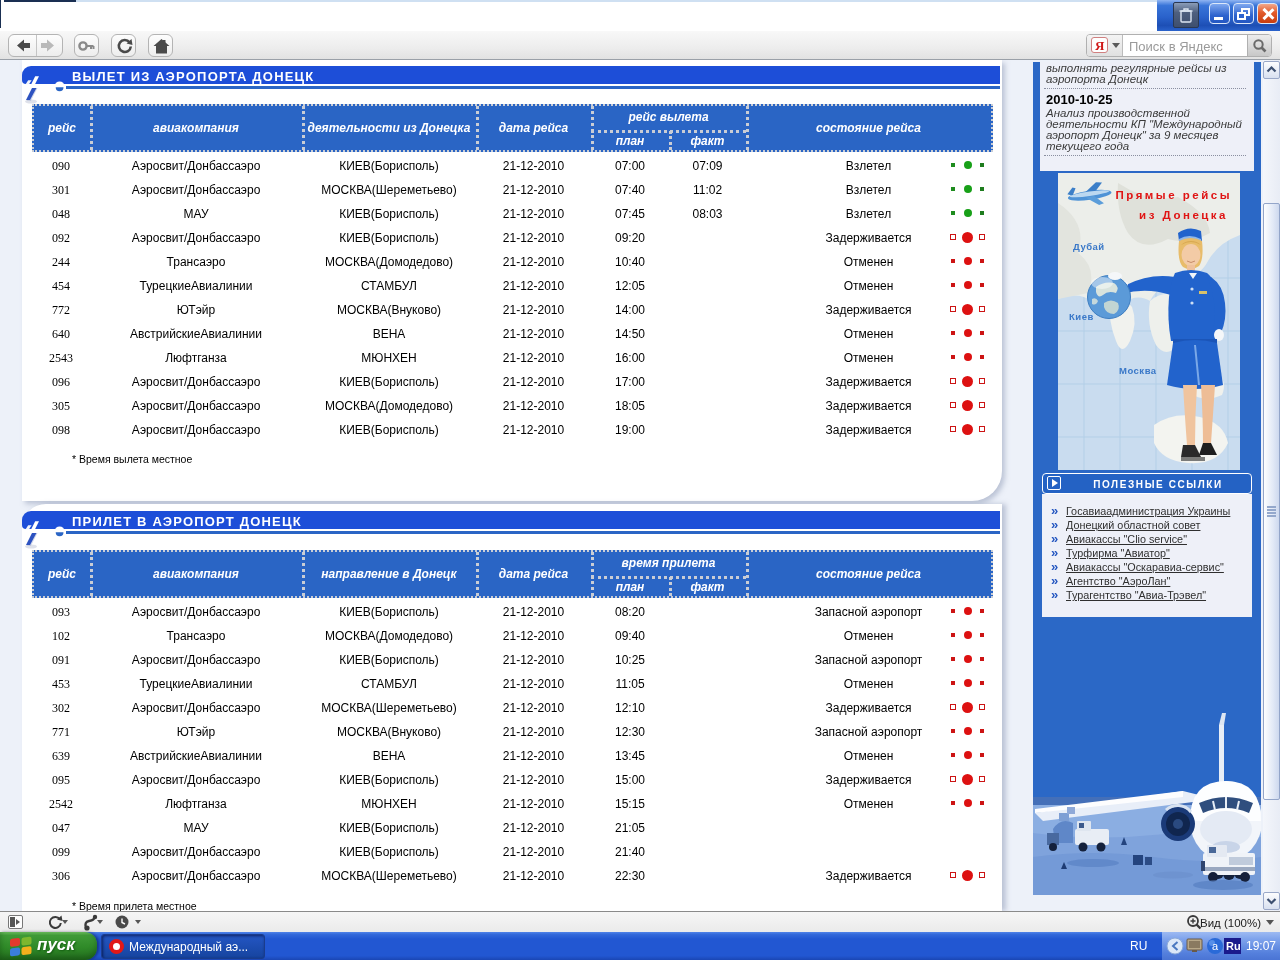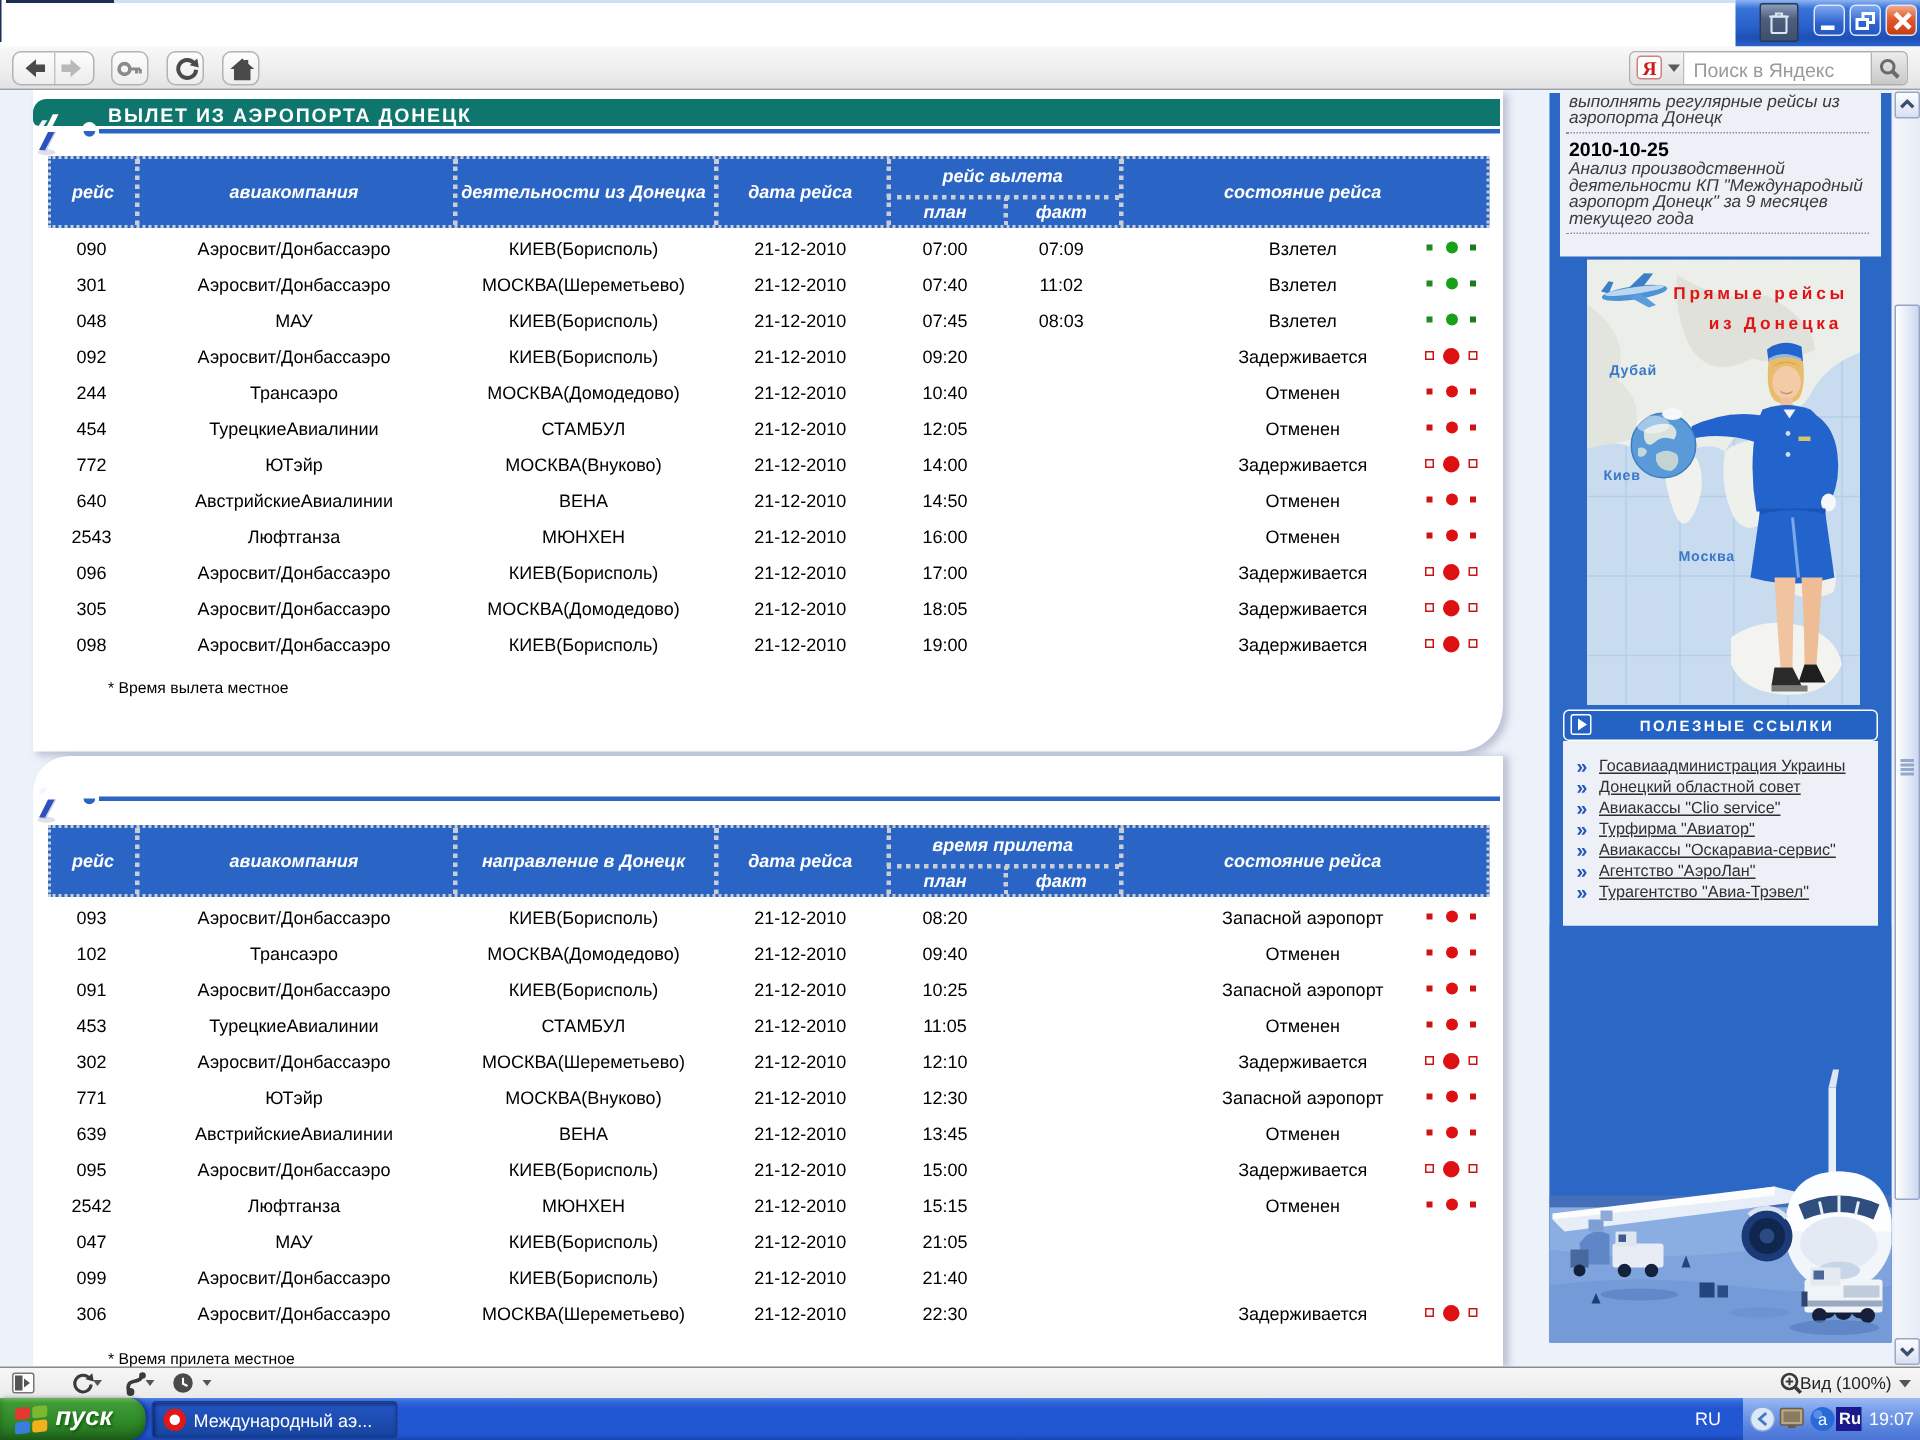--- a/index.html
+++ b/index.html
@@ -8,30 +8,30 @@
 .abs { position:absolute; }
 i { position:absolute; font-style:normal; }
 svg { display:block; }
 
 #viewport { left:0; top:60px; width:1280px; height:851px; background:#edf1f9; }
 .panel { background:#fff; }
 #panel1 { left:22px; top:0px; width:980px; height:441px; border-radius:0 0 30px 0;
   box-shadow:3px 3px 5px rgba(140,152,180,0.5); }
 #panel2 { left:22px; top:444px; width:980px; height:407px; border-radius:24px 0 0 0;
   box-shadow:4px 0px 5px rgba(140,152,180,0.5); }
-.secbar { position:absolute; left:0px; width:978px; height:18px; background:#0f766e; border-radius:9px 0 0 4px; }
+.secbar { position:absolute; left:0px; width:978px; height:18px; background:#1d4ed8; border-radius:9px 0 0 4px; }
 .secbar b { position:absolute; left:50px; top:3px; color:#fff; font-weight:bold; font-size:13px; letter-spacing:1.2px; }
 .secline { position:absolute; left:44px; width:934px; height:2.5px; background:#2a65c5; }
 .thead { position:absolute; left:10px; width:961px; height:48px; background:#2a65c5; border:2px dotted #c9cdd5; }
 .vline { position:absolute; top:0; width:0; border-left:3px dotted #c9cdd5; }
 .hline { position:absolute; height:0; border-top:3px dotted #c9cdd5; }
 .hcell { position:absolute; color:#fff; font-weight:bold; font-style:italic; font-size:12px; text-align:center; }
 .row { position:absolute; left:22px; height:24px; width:961px; font-size:12px; color:#000; }
 .row > div { position:absolute; top:6px; text-align:center; white-space:nowrap; }
-.c0 { left:10px; width:58px; }
+.c0 { left:10px; width:58px;font-family:Liberation Serif, serif; }
 .c1 { left:68px; width:212px; }
 .c2 { left:280px; width:174px; }
 .c3 { left:454px; width:115px; }
 .c4 { left:569px; width:78px; }
 .c5 { left:647px; width:77px; }
 .c6 { left:724px; width:245px; }
 .dots { left:927px; width:48px; top:0 !important; height:24px; }
 .foot { position:absolute; font-size:10.5px; color:#000; }
 
 #sidebar { left:1033px; top:2px; width:228px; height:833px; background:#2b68c6; }
@@ -278,20 +278,23 @@
       <div class="c5"></div>
       <div class="c6">Задерживается</div>
       <div class="dots">
         <i style="left:1px;top:9px;width:6px;height:6px;border:1px solid #cc1414;background:#fff"></i>
         <i style="left:13px;top:7px;width:11px;height:11px;background:#dd1111;border-radius:50%"></i>
         <i style="left:30px;top:9px;width:6px;height:6px;border:1px solid #cc1414;background:#fff"></i>
       </div>
     </div>
 <div class="foot" style="left:72px;top:393px">* Время вылета местное</div>
 <div class="abs panel" id="panel2">
+<div class="secbar" style="top:7px">
+        <b>ПРИЛЕТ В АЭРОПОРТ ДОНЕЦК</b>
+      </div>
 <div class="secline" style="top:27px"></div>
 <svg class="abs" style="left:0px;top:9px" width="52" height="42" viewBox="0 0 52 42">
 <ellipse cx="9" cy="33.5" rx="6" ry="2" fill="#c2c8d8" opacity="0.55"></ellipse>
 <polygon points="11.8,19.5 15.8,19.5 8.8,33 4.8,32.5" fill="#8c9cc8" opacity="0.4"></polygon>
 <polygon points="11,18 15.5,18 8,32 4,32" fill="#2d52c0"></polygon>
 <polygon points="6.2,12.2 9.6,12.2 6.2,17.4 2.8,17.4" fill="#f2f5fb"></polygon>
 <polygon points="13.2,8.2 17,8.2 12.4,17.4 8.6,17.4" fill="#fff"></polygon>
 <rect x="2" y="16.2" width="28" height="3.8" rx="1.9" fill="#fff"></rect>
 <rect x="26" y="16.6" width="18" height="2.2" fill="#fff"></rect>
 <circle cx="37.6" cy="18.3" r="4.9" fill="#fff"></circle>

